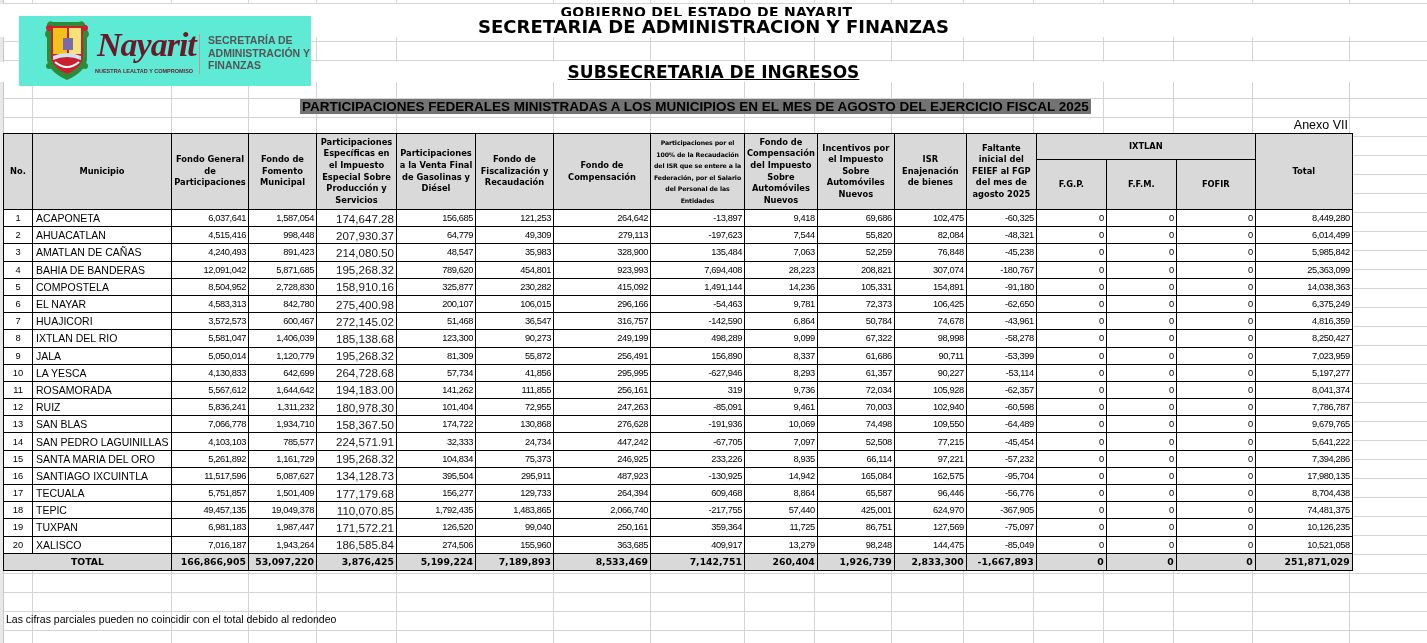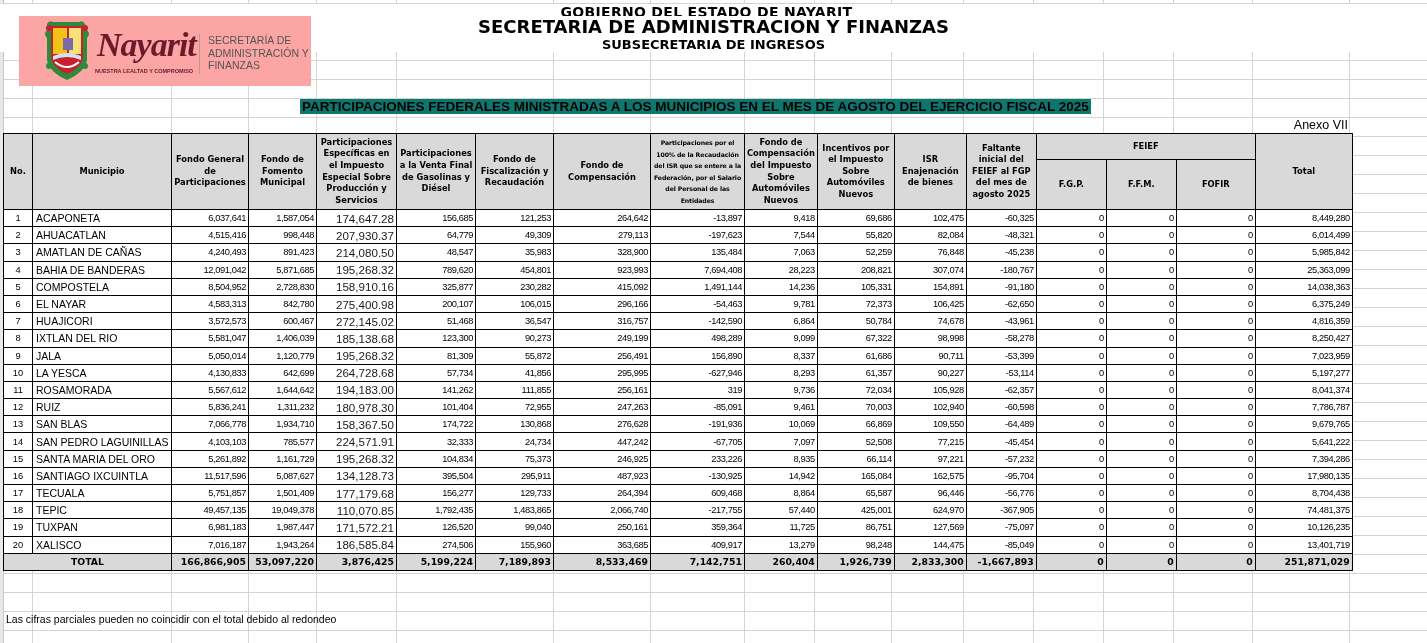--- a/index.html
+++ b/index.html
@@ -6,23 +6,23 @@
   body{width:1427px;height:643px;position:relative;overflow:hidden;font-family:"Liberation Sans",sans-serif;}
   .grid{position:absolute;left:0;top:0;width:1427px;height:643px;
     background-image:
       linear-gradient(to bottom,#d4d4d4 1px,transparent 1px);
     background-size:100% 19px;background-position:0 3px;}
   .vgrid{position:absolute;top:0;width:1px;height:643px;background:#d4d4d4;}
   .leftedge{position:absolute;left:0;top:0;width:3px;height:643px;background:#e8e8e8;border-right:1px solid #c8c8c8;}
   .hdr{position:absolute;left:0;width:1427px;text-align:center;font-family:"DejaVu Sans",sans-serif;font-weight:bold;color:#000;background:#fff;}
   .h1{top:4px;font-size:14px;letter-spacing:0.3px;left:-7px;}
   .h2{top:16px;font-size:18px;}
-  .h3{top:37px;font-size:13px;}
-  .logo{position:absolute;left:19px;top:16px;width:292px;height:70px;background:#fca5a5;}
-  .subtitle{position:absolute;left:300px;top:99px;font-size:13.5px;font-weight:bold;color:#000;background:#0f766e;padding:0 2px;}
+  .h3{top:62px;font-size:17px;text-decoration:underline;}
+  .logo{position:absolute;left:19px;top:16px;width:292px;height:70px;background:#5eead4;}
+  .subtitle{position:absolute;left:300px;top:99px;font-size:13.5px;font-weight:bold;color:#000;background:#737373;padding:0 2px;}
   .anexo{position:absolute;left:1252px;width:96px;top:118px;text-align:right;font-size:12.5px;color:#000;}
   table.t{position:absolute;left:3px;top:133px;border-collapse:collapse;table-layout:fixed;background:#fff;}
   table.t td, table.t th{border:1px solid #000;padding:0 2px;overflow:hidden;white-space:nowrap;}
   table.t th{background:#d9d9d9;font-family:"DejaVu Sans",sans-serif;font-weight:bold;font-size:8.3px;line-height:11.6px;white-space:normal;text-align:center;vertical-align:middle;}
   table.t th.tiny{font-size:6.2px;line-height:11.5px;letter-spacing:-0.1px;}
   table.t td{height:16.2px;font-size:9.3px;text-align:right;color:#000;font-family:"Liberation Sans",sans-serif;letter-spacing:-0.4px;}
   table.t td.no{text-align:center;letter-spacing:0;}
   table.t td.mun{text-align:left;font-size:10.5px;letter-spacing:0;padding-left:3px;}
   table.t td.ieps{font-size:11.6px;color:#1a1a1a;letter-spacing:0;text-align:right;}
   table.t tr.total td{background:#d9d9d9;font-family:"DejaVu Sans",sans-serif;font-weight:bold;font-size:9.3px;letter-spacing:0;}
@@ -66,21 +66,21 @@
     <path d="M34 40 Q48 34 62 40 L62 44 Q48 38 34 44 Z" fill="#cfe3f2"></path>
     <path d="M36 46 Q48 56 60 46" stroke="#fff" stroke-width="2" fill="none"></path>
     <circle cx="30" cy="12" r="3" fill="#c8202f"></circle>
       <circle cx="66" cy="12" r="3" fill="#c8202f"></circle>
     <circle cx="30" cy="50" r="3" fill="#2e8b3a"></circle>
       <circle cx="66" cy="50" r="3" fill="#2e8b3a"></circle>
   </svg>
   <div style="position:absolute;left:78px;top:10px;font-family:'Liberation Serif',serif;font-style:italic;font-weight:bold;font-size:34px;color:#6b1a2c;letter-spacing:-1px;">Nayarit</div>
   <div style="position:absolute;left:76px;top:52px;font-size:5.5px;color:#6b1a2c;font-weight:bold;">NUESTRA LEALTAD Y COMPROMISO</div>
   <div style="position:absolute;left:180px;top:18px;width:1px;height:40px;background:#b99;"></div>
-  <div style="position:absolute;left:189px;top:18px;font-size:10.5px;line-height:12.5px;color:#555;font-weight:normal;">
+  <div style="position:absolute;left:189px;top:18px;font-size:10.5px;line-height:12.5px;color:#555;font-weight:bold;">
     <div>SECRETARÍA DE</div>
     <div>ADMINISTRACIÓN Y</div>
     <div>FINANZAS</div>
   </div>
 </div>
 
 <div class="subtitle">PARTICIPACIONES FEDERALES MINISTRADAS A LOS MUNICIPIOS EN EL MES DE AGOSTO DEL EJERCICIO FISCAL 2025</div>
 <div class="anexo">Anexo VII</div>
 
 <table class="t">
@@ -111,21 +111,21 @@
       <th rowspan="2">Fondo de Fomento Municipal</th>
       <th rowspan="2">Participaciones Específicas en el Impuesto Especial Sobre Producción y Servicios</th>
       <th rowspan="2">Participaciones a la Venta Final de Gasolinas y Diésel</th>
       <th rowspan="2">Fondo de Fiscalización y Recaudación</th>
       <th rowspan="2">Fondo de Compensación</th>
       <th rowspan="2" class="tiny">Participaciones por el 100% de la Recaudación del ISR que se entere a la Federación, por el Salario del Personal de las Entidades</th>
       <th rowspan="2">Fondo de Compensación del Impuesto Sobre Automóviles Nuevos</th>
       <th rowspan="2">Incentivos por el Impuesto Sobre Automóviles Nuevos</th>
       <th rowspan="2">ISR Enajenación de bienes</th>
       <th rowspan="2">Faltante inicial del FEIEF al FGP del mes de agosto 2025</th>
-      <th colspan="3">FEIEF</th>
+      <th colspan="3">IXTLAN</th>
       <th rowspan="2">Total</th>
     </tr>
     <tr style="height:50px">
       <th>F.G.P.</th>
       <th>F.F.M.</th>
       <th>FOFIR</th>
     </tr>
   </thead>
   <tbody id="tbody">
       <tr>
@@ -360,21 +360,21 @@
         <td class="no">13</td>
         <td class="mun">SAN BLAS</td>
         <td>7,066,778</td>
         <td>1,934,710</td>
         <td class="ieps">158,367.50</td>
         <td>174,722</td>
         <td>130,868</td>
         <td>276,628</td>
         <td>-191,936</td>
         <td>10,069</td>
-        <td>66,869</td>
+        <td>74,498</td>
         <td>109,550</td>
         <td>-64,489</td>
         <td>0</td>
         <td>0</td>
         <td>0</td>
         <td>9,679,765</td>
       </tr>
       <tr>
         <td class="no">14</td>
         <td class="mun">SAN PEDRO LAGUINILLAS</td>
@@ -499,21 +499,21 @@
         <td>155,960</td>
         <td>363,685</td>
         <td>409,917</td>
         <td>13,279</td>
         <td>98,248</td>
         <td>144,475</td>
         <td>-85,049</td>
         <td>0</td>
         <td>0</td>
         <td>0</td>
-        <td>13,401,719</td>
+        <td>10,521,058</td>
       </tr>
     </tbody>
   <tfoot>
     <tr class="total">
       <td colspan="2" class="lbl">TOTAL</td>
       <td>166,866,905</td>
       <td>53,097,220</td>
       <td>3,876,425</td>
       <td>5,199,224</td>
       <td>7,189,893</td>

